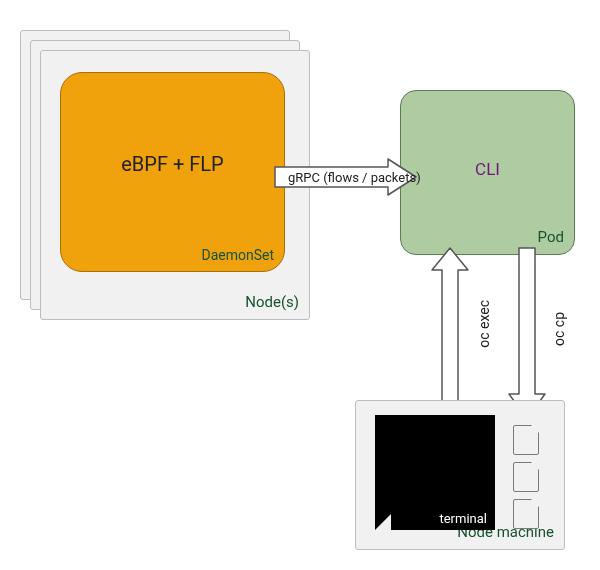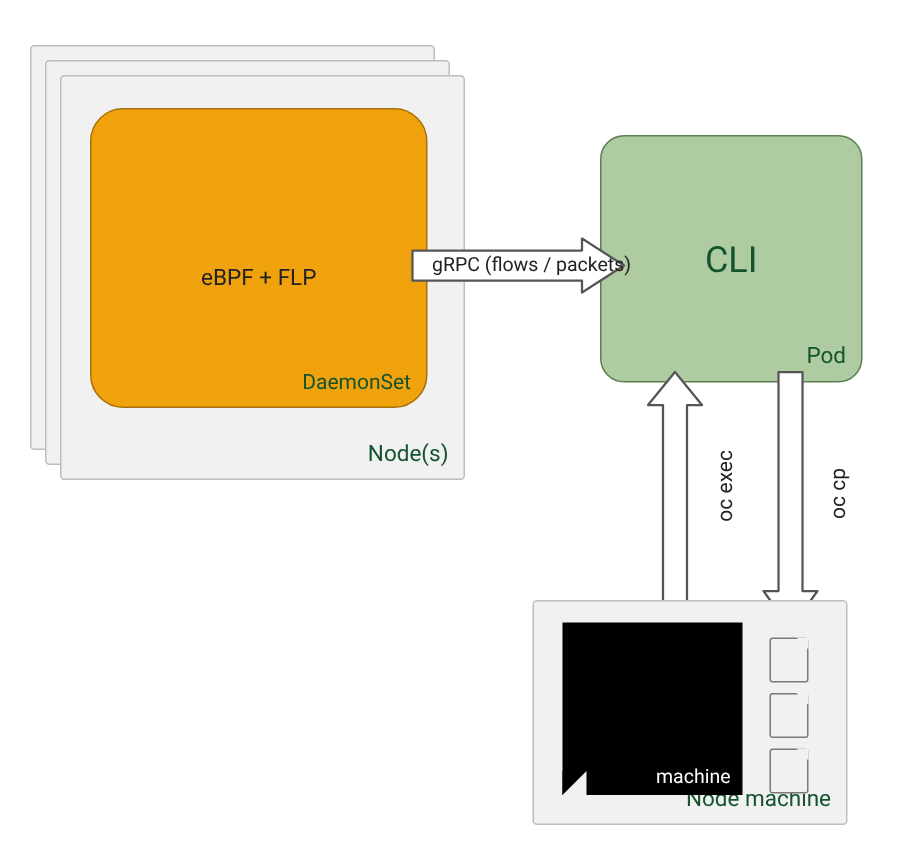--- a/index.html
+++ b/index.html
@@ -36,40 +36,39 @@
     left: 60px; top: 72px;
     width: 225px; height: 200px;
     background: #f0a20c;
     border: 1px solid #a77008;
     border-radius: 22px;
   }
   #daemonset .center-text {
     position: absolute;
     left: 0; top: 40%; width: 100%;
     text-align: center;
-    font-size: 15px;
+    font-size: 20px;
     color: #222;
-    margin-top: 24px;
   }
   #daemonset .inner-label { font-size: 14px; text-align: right; }
 
   
   #pod {
     left: 400px; top: 90px;
     width: 175px; height: 165px;
     background: #afcba1;
     border: 1px solid #5b7f4e;
     border-radius: 16px;
   }
   #pod .center-text {
     position: absolute;
     left: 0; top: 42%; width: 100%;
     text-align: center;
-    font-size: 24px;
-    color: #14532d;
+    font-size: 17px;
+    color: #701a75;
   }
 
   
   #localbox {
     left: 355px; top: 400px;
     width: 210px; height: 150px;
     background: #f1f1f1;
     border: 1px solid #bdbdbd;
     border-radius: 3px;
   }
@@ -180,18 +179,18 @@
     <polygon points="12,2 28,2 28,148 38,148 20,173 2,148 12,148" fill="#ffffff" stroke="#555" stroke-width="1.5" stroke-linejoin="round"></polygon>
   </svg>
 </div>
 <span class="abs vlabel" style="left:551px; top:312px;">oc cp</span>
 
 <div id="localbox" class="abs">
   <span class="inner-label">Node machine</span>
 </div>
 
 <div id="terminal" class="abs">
-  <span id="terminal-label">machine</span>
+  <span id="terminal-label">terminal</span>
 </div>
 
 <div class="file abs" style="left:513px; top:425px;"></div>
 <div class="file abs" style="left:513px; top:462px;"></div>
 <div class="file abs" style="left:513px; top:499px;"></div>
 
 </body></html>

